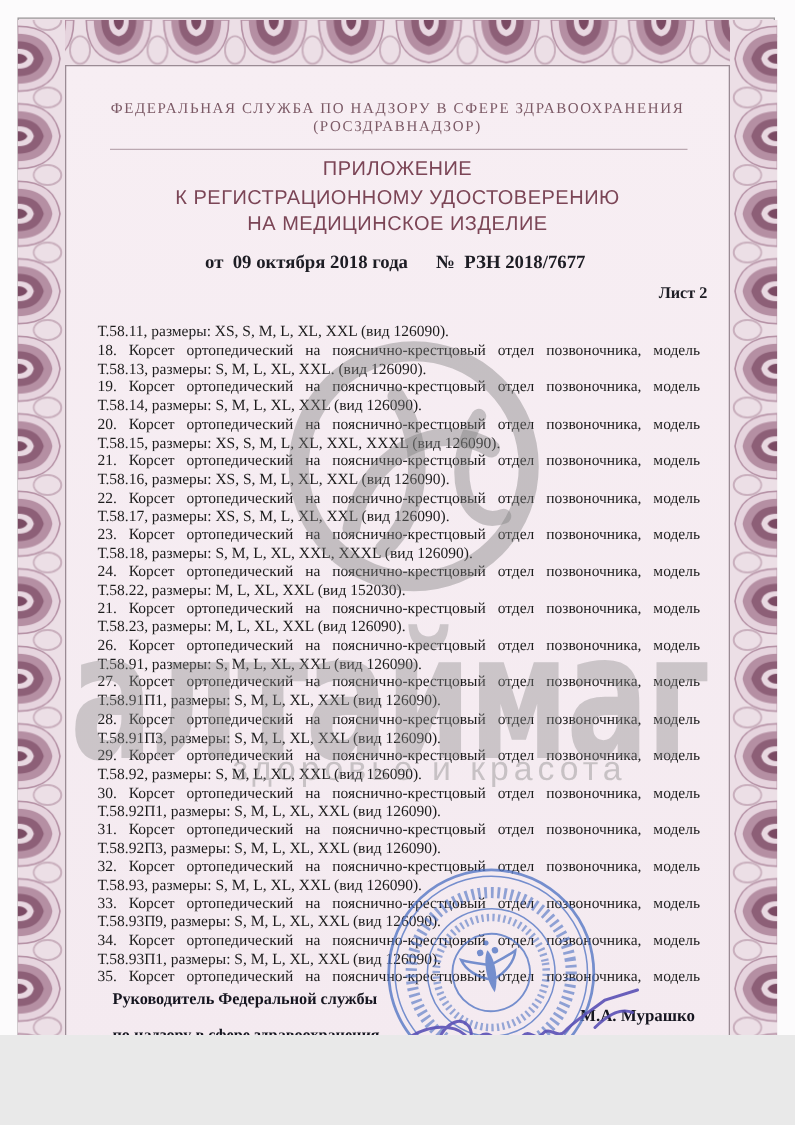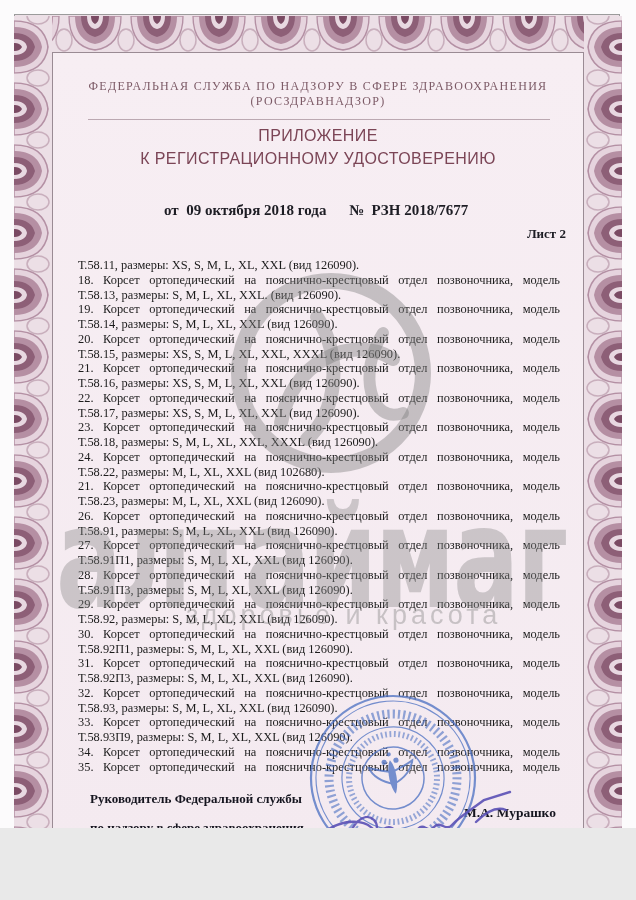--- a/index.html
+++ b/index.html
@@ -117,59 +117,61 @@
   </svg>
 
   <div class="inner-frame"></div>
 
   <div class="agency" style="top:79px;">ФЕДЕРАЛЬНАЯ СЛУЖБА ПО НАДЗОРУ В СФЕРЕ ЗДРАВООХРАНЕНИЯ</div>
   <div class="agency" style="top:94px;">(РОСЗДРАВНАДЗОР)</div>
   <div class="hline"></div>
 
   <div class="title" style="top:127px;">ПРИЛОЖЕНИЕ</div>
   <div class="title" style="top:150px;">К РЕГИСТРАЦИОННОМУ УДОСТОВЕРЕНИЮ</div>
+  <div class="title" style="top:171px;">НА МЕДИЦИНСКОЕ ИЗДЕЛИЕ</div>
 
   <div class="dateline">от  09 октября 2018 года      №  РЗН 2018/7677</div>
   <div class="sheet">Лист 2</div>
 
   <div class="body-text">
       <div class="bline">Т.58.11, размеры: XS, S, M, L, XL, XXL (вид 126090).</div>
       <div class="bline just">18. Корсет ортопедический на пояснично-крестцовый отдел позвоночника, модель</div>
       <div class="bline">Т.58.13, размеры: S, M, L, XL, XXL. (вид 126090).</div>
       <div class="bline just">19. Корсет ортопедический на пояснично-крестцовый отдел позвоночника, модель</div>
       <div class="bline">Т.58.14, размеры: S, M, L, XL, XXL (вид 126090).</div>
       <div class="bline just">20. Корсет ортопедический на пояснично-крестцовый отдел позвоночника, модель</div>
       <div class="bline">Т.58.15, размеры: XS, S, M, L, XL, XXL, XXXL (вид 126090).</div>
       <div class="bline just">21. Корсет ортопедический на пояснично-крестцовый отдел позвоночника, модель</div>
       <div class="bline">Т.58.16, размеры: XS, S, M, L, XL, XXL (вид 126090).</div>
       <div class="bline just">22. Корсет ортопедический на пояснично-крестцовый отдел позвоночника, модель</div>
       <div class="bline">Т.58.17, размеры: XS, S, M, L, XL, XXL (вид 126090).</div>
       <div class="bline just">23. Корсет ортопедический на пояснично-крестцовый отдел позвоночника, модель</div>
       <div class="bline">Т.58.18, размеры: S, M, L, XL, XXL, XXXL (вид 126090).</div>
       <div class="bline just">24. Корсет ортопедический на пояснично-крестцовый отдел позвоночника, модель</div>
-      <div class="bline">Т.58.22, размеры: M, L, XL, XXL (вид 102680).</div>
+      <div class="bline">Т.58.22, размеры: M, L, XL, XXL (вид 152030).</div>
       <div class="bline just">21. Корсет ортопедический на пояснично-крестцовый отдел позвоночника, модель</div>
       <div class="bline">Т.58.23, размеры: M, L, XL, XXL (вид 126090).</div>
       <div class="bline just">26. Корсет ортопедический на пояснично-крестцовый отдел позвоночника, модель</div>
       <div class="bline">Т.58.91, размеры: S, M, L, XL, XXL (вид 126090).</div>
       <div class="bline just">27. Корсет ортопедический на пояснично-крестцовый отдел позвоночника, модель</div>
       <div class="bline">Т.58.91П1, размеры: S, M, L, XL, XXL (вид 126090).</div>
       <div class="bline just">28. Корсет ортопедический на пояснично-крестцовый отдел позвоночника, модель</div>
       <div class="bline">Т.58.91П3, размеры: S, M, L, XL, XXL (вид 126090).</div>
       <div class="bline just">29. Корсет ортопедический на пояснично-крестцовый отдел позвоночника, модель</div>
       <div class="bline">Т.58.92, размеры: S, M, L, XL, XXL (вид 126090).</div>
       <div class="bline just">30. Корсет ортопедический на пояснично-крестцовый отдел позвоночника, модель</div>
       <div class="bline">Т.58.92П1, размеры: S, M, L, XL, XXL (вид 126090).</div>
       <div class="bline just">31. Корсет ортопедический на пояснично-крестцовый отдел позвоночника, модель</div>
       <div class="bline">Т.58.92П3, размеры: S, M, L, XL, XXL (вид 126090).</div>
       <div class="bline just">32. Корсет ортопедический на пояснично-крестцовый отдел позвоночника, модель</div>
       <div class="bline">Т.58.93, размеры: S, M, L, XL, XXL (вид 126090).</div>
       <div class="bline just">33. Корсет ортопедический на пояснично-крестцовый отдел позвоночника, модель</div>
       <div class="bline">Т.58.93П9, размеры: S, M, L, XL, XXL (вид 126090).</div>
       <div class="bline just">34. Корсет ортопедический на пояснично-крестцовый отдел позвоночника, модель</div>
+      <div class="bline">Т.58.93П1, размеры: S, M, L, XL, XXL (вид 126090).</div>
       <div class="bline just">35. Корсет ортопедический на пояснично-крестцовый отдел позвоночника, модель</div>
     </div>
 
   <svg class="wm-logo" style="left:221px;top:263px;" width="220" height="220">
     <g fill="none" stroke="rgba(122,122,122,0.40)" stroke-linecap="round">
       <circle cx="110" cy="110" r="92" stroke-width="16"></circle>
       <path d="M60,160 C70,100 130,70 172,96" stroke-width="14"></path>
       <path d="M96,54 C122,94 116,150 86,176" stroke-width="14"></path>
       <path d="M162,70 C136,110 150,162 182,150" stroke-width="12"></path>
     </g>

